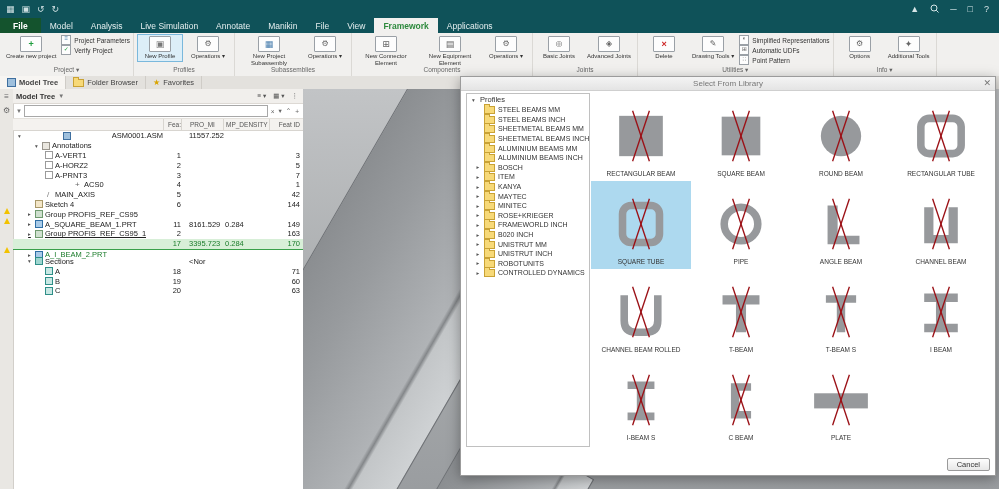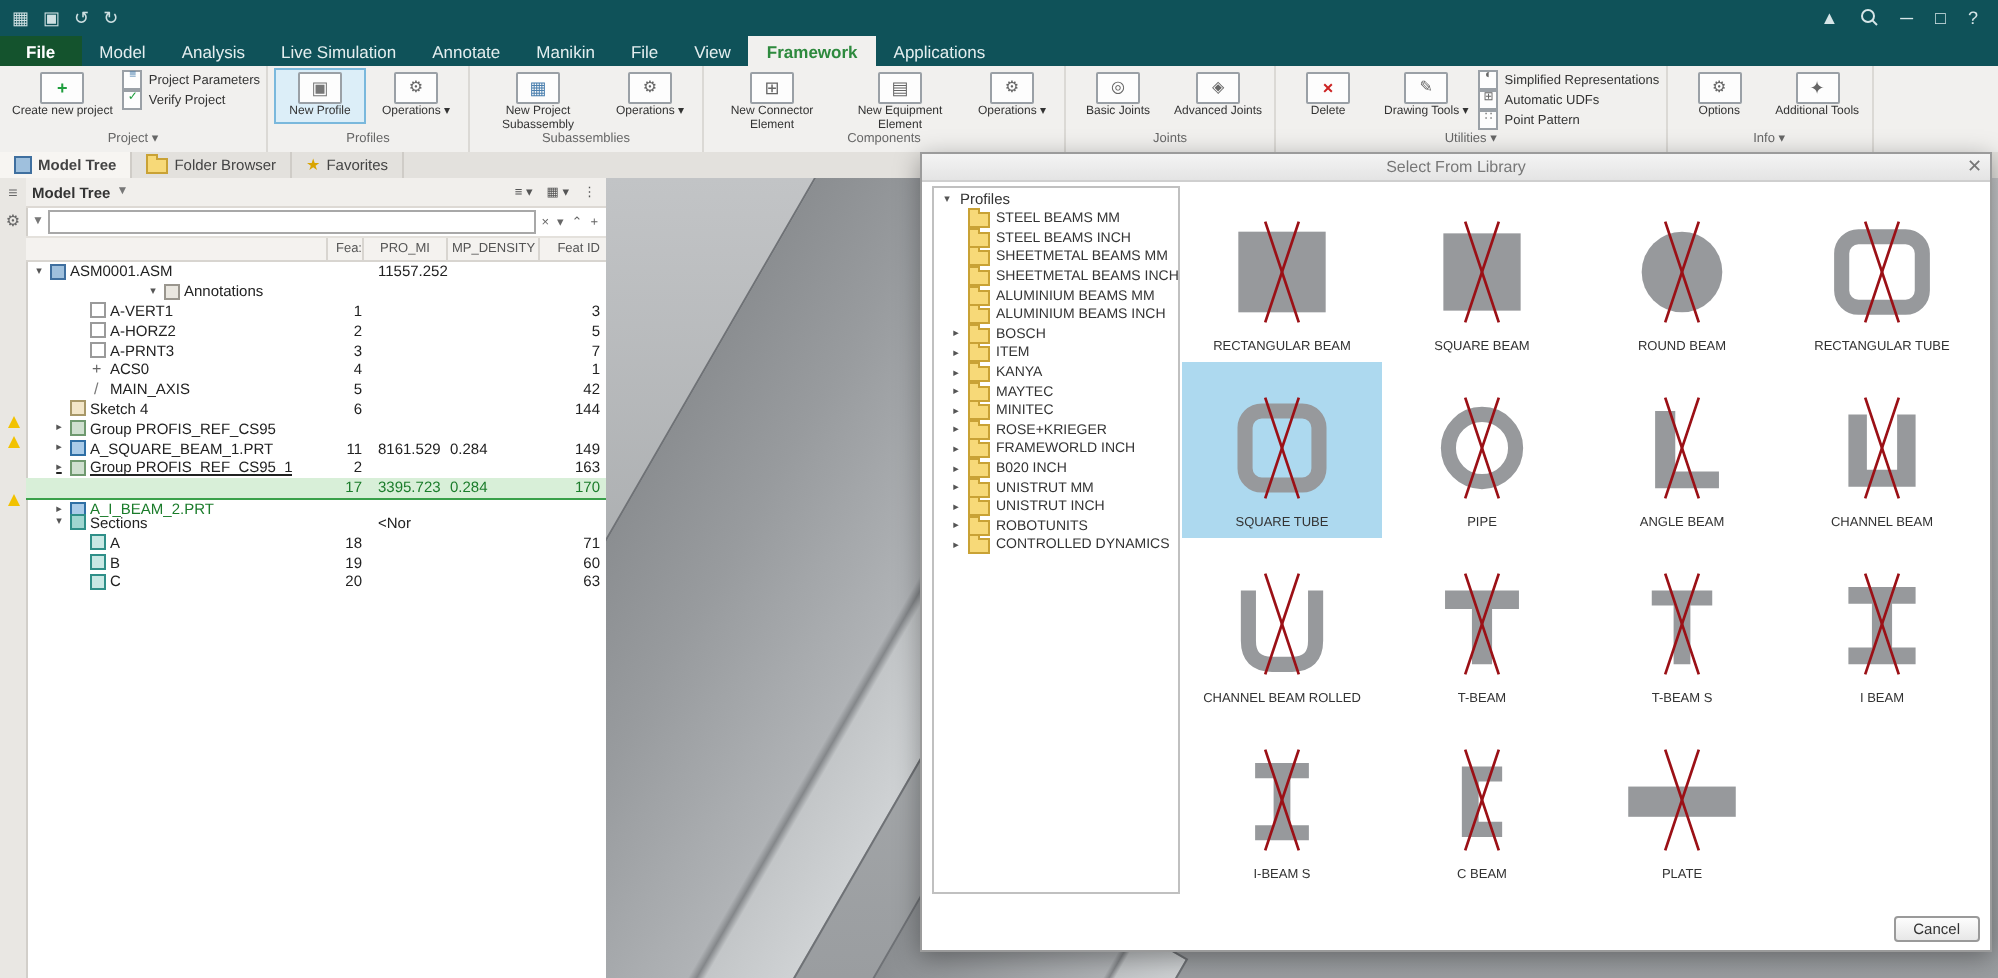--- a/index.html
+++ b/index.html
@@ -461,33 +461,33 @@
       <div class="colhead">
         <span class="ch ch-name" style="border-left:none"></span>
         <span class="ch c-feat">Fea:</span>
         <span class="ch c-pro">PRO_MI</span>
         <span class="ch c-dens">MP_DENSITY</span>
         <span class="ch c-fid">Feat ID</span>
       </div>
       <div class="rows">
 
           <div class="trow">
-            <span class="tname" style="padding-left: 3px;">
+            <span class="tname" style="padding-left: 3px; justify-content: space-between;">
               <span class="exp">▾</span>
               <span class="ticon" data-icon="assembly-icon"></span>
               <span class="lbl">ASM0001.ASM</span>
             </span>
             <span class="rcell r-feat"></span>
             <span class="rcell r-pro">11557.252</span>
             <span class="rcell r-dens"></span>
             <span class="rcell r-fid"></span>
           </div>
 
           <div class="trow">
-            <span class="tname" style="padding-left: 20px; margin-left: 40px;">
+            <span class="tname" style="padding-left: 20px;">
               <span class="exp">▾</span>
               <span class="ticon" data-icon="annotations-icon"></span>
               <span class="lbl">Annotations</span>
             </span>
             <span class="rcell r-feat"></span>
             <span class="rcell r-pro"></span>
             <span class="rcell r-dens"></span>
             <span class="rcell r-fid"></span>
           </div>
 
@@ -521,21 +521,21 @@
               <span class="ticon" data-icon="annotation-datum-icon"></span>
               <span class="lbl">A-PRNT3</span>
             </span>
             <span class="rcell r-feat">3</span>
             <span class="rcell r-pro"></span>
             <span class="rcell r-dens"></span>
             <span class="rcell r-fid">7</span>
           </div>
 
           <div class="trow">
-            <span class="tname" style="padding-left: 23px;">
+            <span class="tname" style="padding-left: 23px; margin-left: 29px;">
               <span class="exp"></span>
               <span class="ticon" data-icon="csys-icon"></span>
               <span class="lbl">ACS0</span>
             </span>
             <span class="rcell r-feat">4</span>
             <span class="rcell r-pro"></span>
             <span class="rcell r-dens"></span>
             <span class="rcell r-fid">1</span>
           </div>
 

